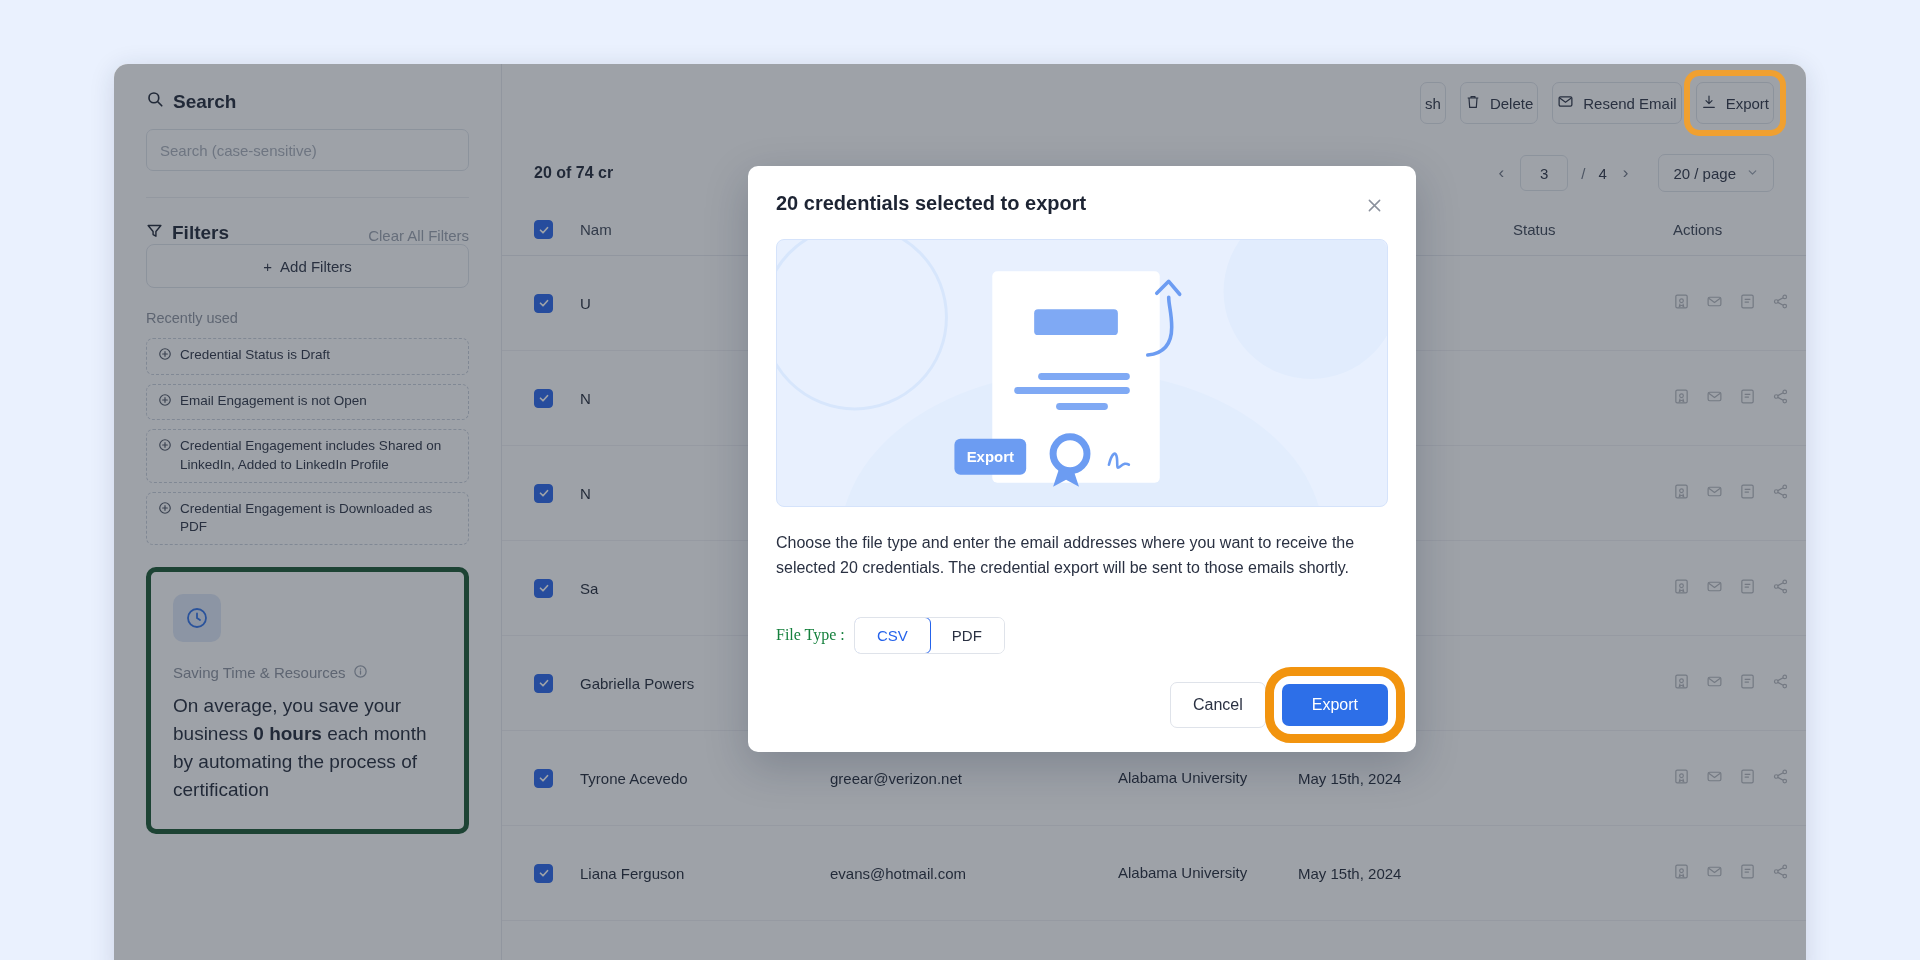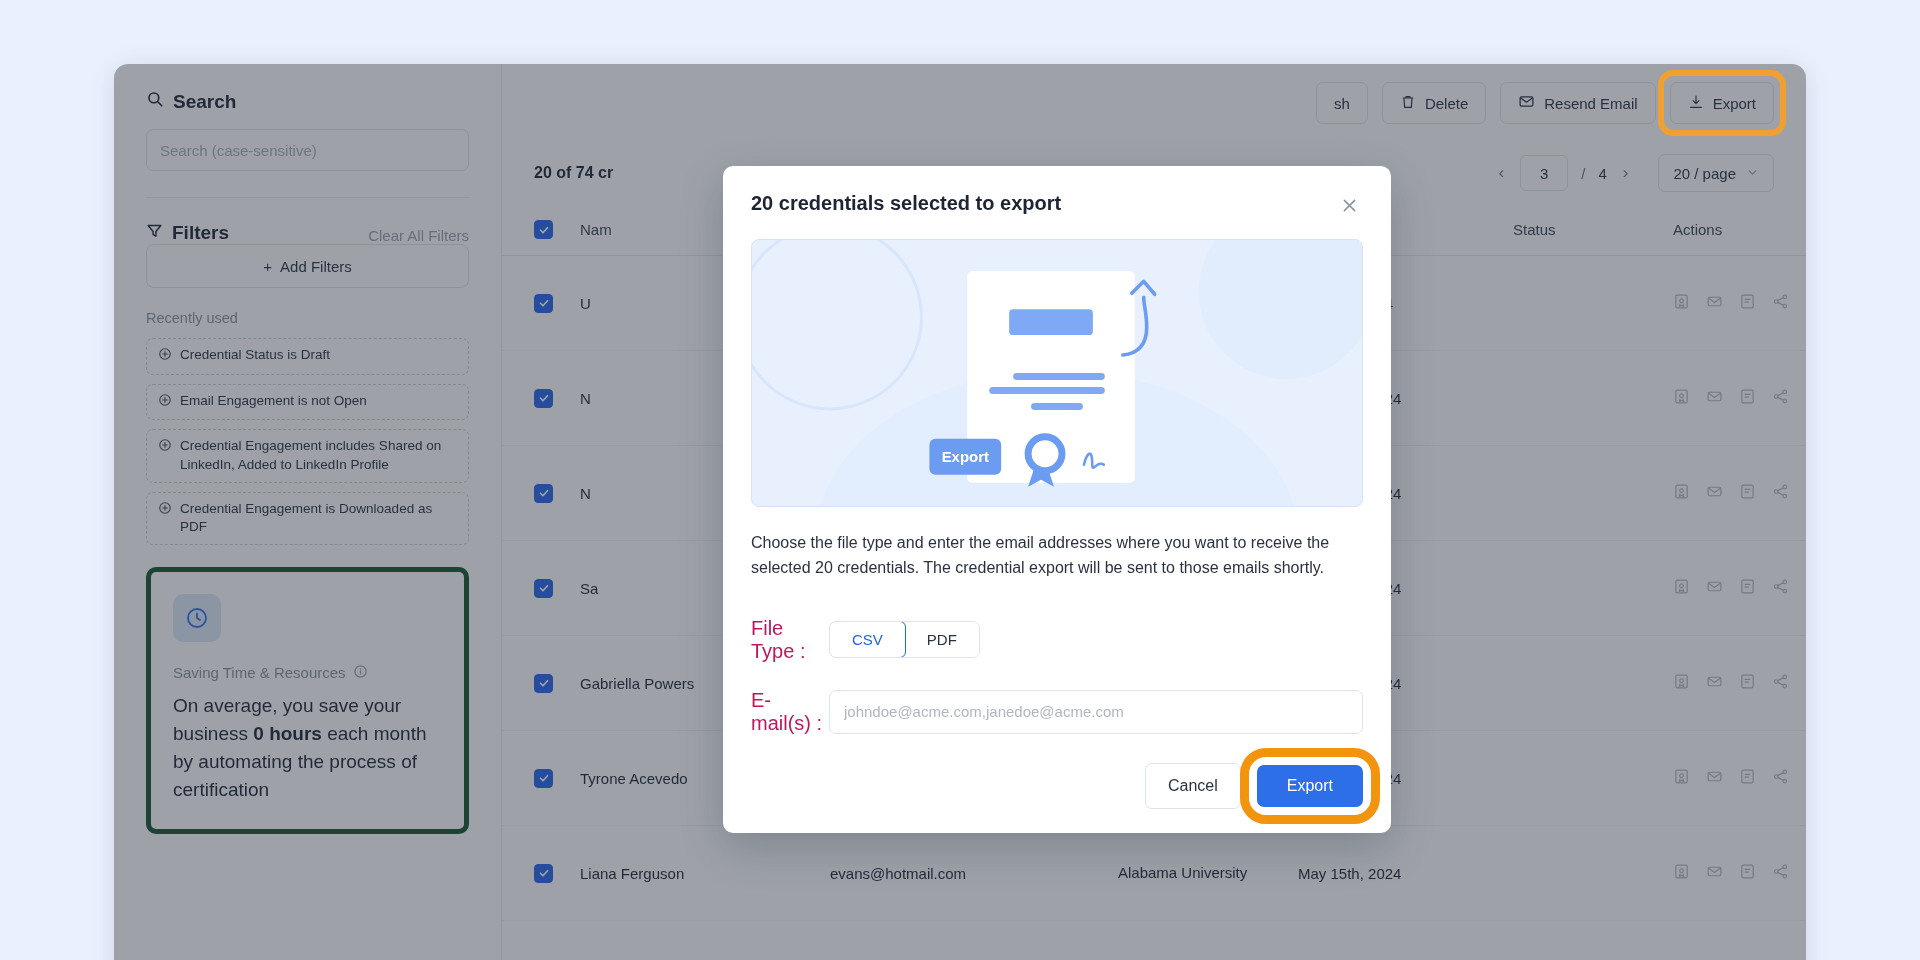--- a/index.html
+++ b/index.html
@@ -89,21 +89,21 @@
   .promo-text b { font-weight: 700; }
 
   
   .main { flex: 1; min-width: 0; display: flex; flex-direction: column; background: #fff; }
   .toolbar {
     height: 78px; flex: none;
     display: flex; align-items: center; justify-content: flex-end;
     gap: 14px; padding: 0 32px;
   }
   .tb-btn {
-    height: 42px; padding: 0 17px;
+    height: 42px; padding: 0 4px;
     border: 1px solid #dfe3ea; border-radius: 7px; background: #fff;
     display: flex; align-items: center; gap: 9px;
     font-size: 15px; color: #2a3142; cursor: pointer; font-family: inherit;
     white-space: nowrap;
   }
   .tb-btn-wrap { position: relative; display: flex; }
   .hl-ring {
     position: absolute; left: -12px; top: -12px; right: -12px; bottom: -12px;
     border: 6px solid #f0a030; border-radius: 15px;
     pointer-events: none; z-index: 60;
@@ -158,21 +158,21 @@
     background: #2563eb; border: 1px solid #2563eb;
     display: flex; align-items: center; justify-content: center;
     cursor: pointer;
   }
   .sort-ic { display: inline-flex; flex-direction: column; margin-left: 9px; vertical-align: middle; gap: 2px; }
   .act-ic { opacity: .42; cursor: pointer; }
 
   
   .modal {
     position: absolute; z-index: 50;
-    left: 609px; top: 102px;
+    left: 634px; top: 102px;
     width: 668px;
     background: #fff; border-radius: 10px;
     box-shadow: 0 14px 44px rgba(20,30,60,.22);
     padding: 26px 28px 24px;
   }
   .modal-head {
     display: flex; align-items: flex-start; justify-content: space-between;
     margin-bottom: 20px;
   }
   .modal-title { font-size: 20px; font-weight: 700; color: #1d2433; }
@@ -182,21 +182,21 @@
     height: 268px; border-radius: 8px;
     background: #e8f0fe; border: 1px solid #d5e3fb;
     position: relative; overflow: hidden;
     margin-bottom: 24px;
   }
   .modal-body-text {
     font-size: 16px; color: #2a3142; line-height: 1.55;
     margin-bottom: 36px;
   }
   .field-row { display: flex; align-items: center; margin-bottom: 26px; }
-  .field-label { width: 78px; flex: none; font-size: 20px; color: #be185d; }
+  .field-label { width: 78px; flex: none; font-size: 16px; color: #15803d; font-family: Liberation Serif, serif; }
   .seg {
     display: flex; border: 1px solid #dfe3ea; border-radius: 7px; overflow: hidden;
   }
   .seg-item {
     padding: 9px 22px; font-size: 15px; color: #2a3142;
     cursor: pointer; background: #fff;
   }
   .seg-item.active {
     color: #2563eb; border: 1px solid #2563eb; border-radius: 6px; margin: -1px;
     position: relative; z-index: 2;
@@ -738,24 +738,20 @@
     <div class="modal-body-text">Choose the file type and enter the email addresses where you want to receive the selected 20 credentials. The credential export will be sent to those emails shortly.</div>
 
     <div class="field-row">
       <div class="field-label">File Type :</div>
       <div class="seg">
         <div class="seg-item active">CSV</div>
         <div class="seg-item">PDF</div>
       </div>
     </div>
 
-    <div class="field-row">
-      <div class="field-label">E-mail(s) :</div>
-      <input class="email-input" placeholder="johndoe@acme.com,janedoe@acme.com" style="">
-    </div>
 
     <div class="modal-foot">
       <button class="btn-cancel">Cancel</button>
       <div class="btn-export-wrap">
         <button class="btn-export">Export</button>
         <span class="hl-ring-thick"></span>
       </div>
     </div>
   </div>
 </div>

